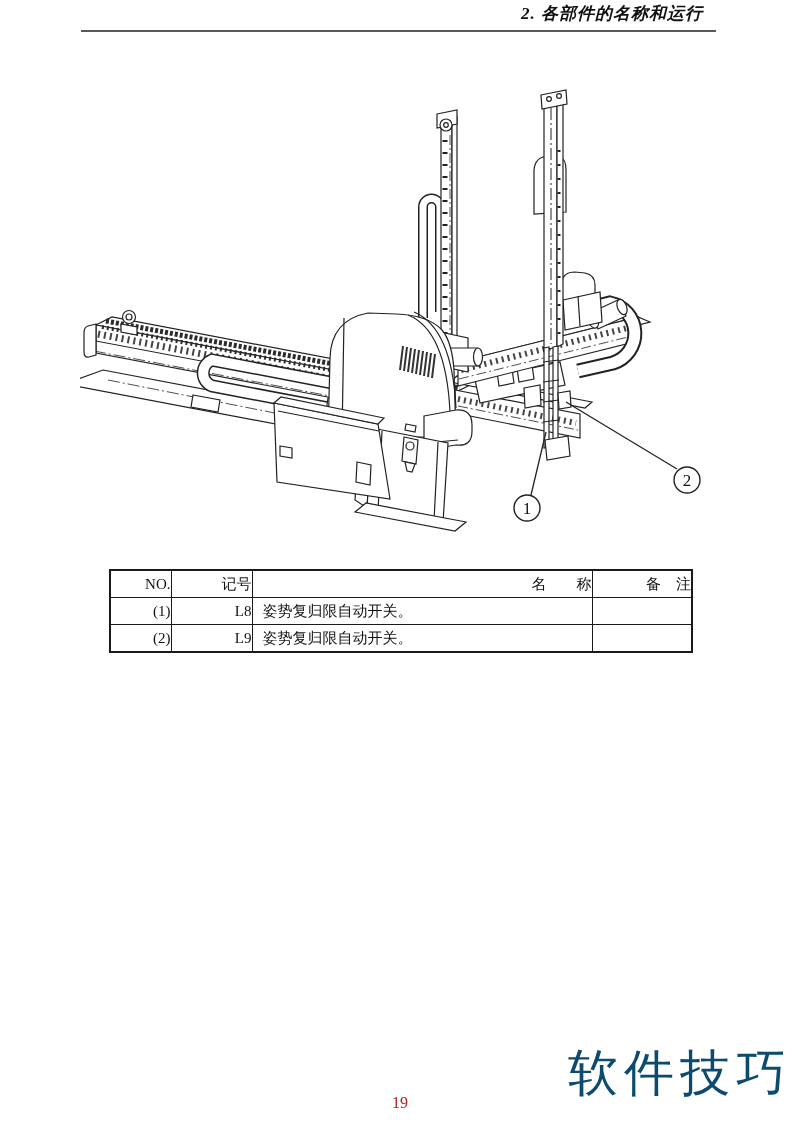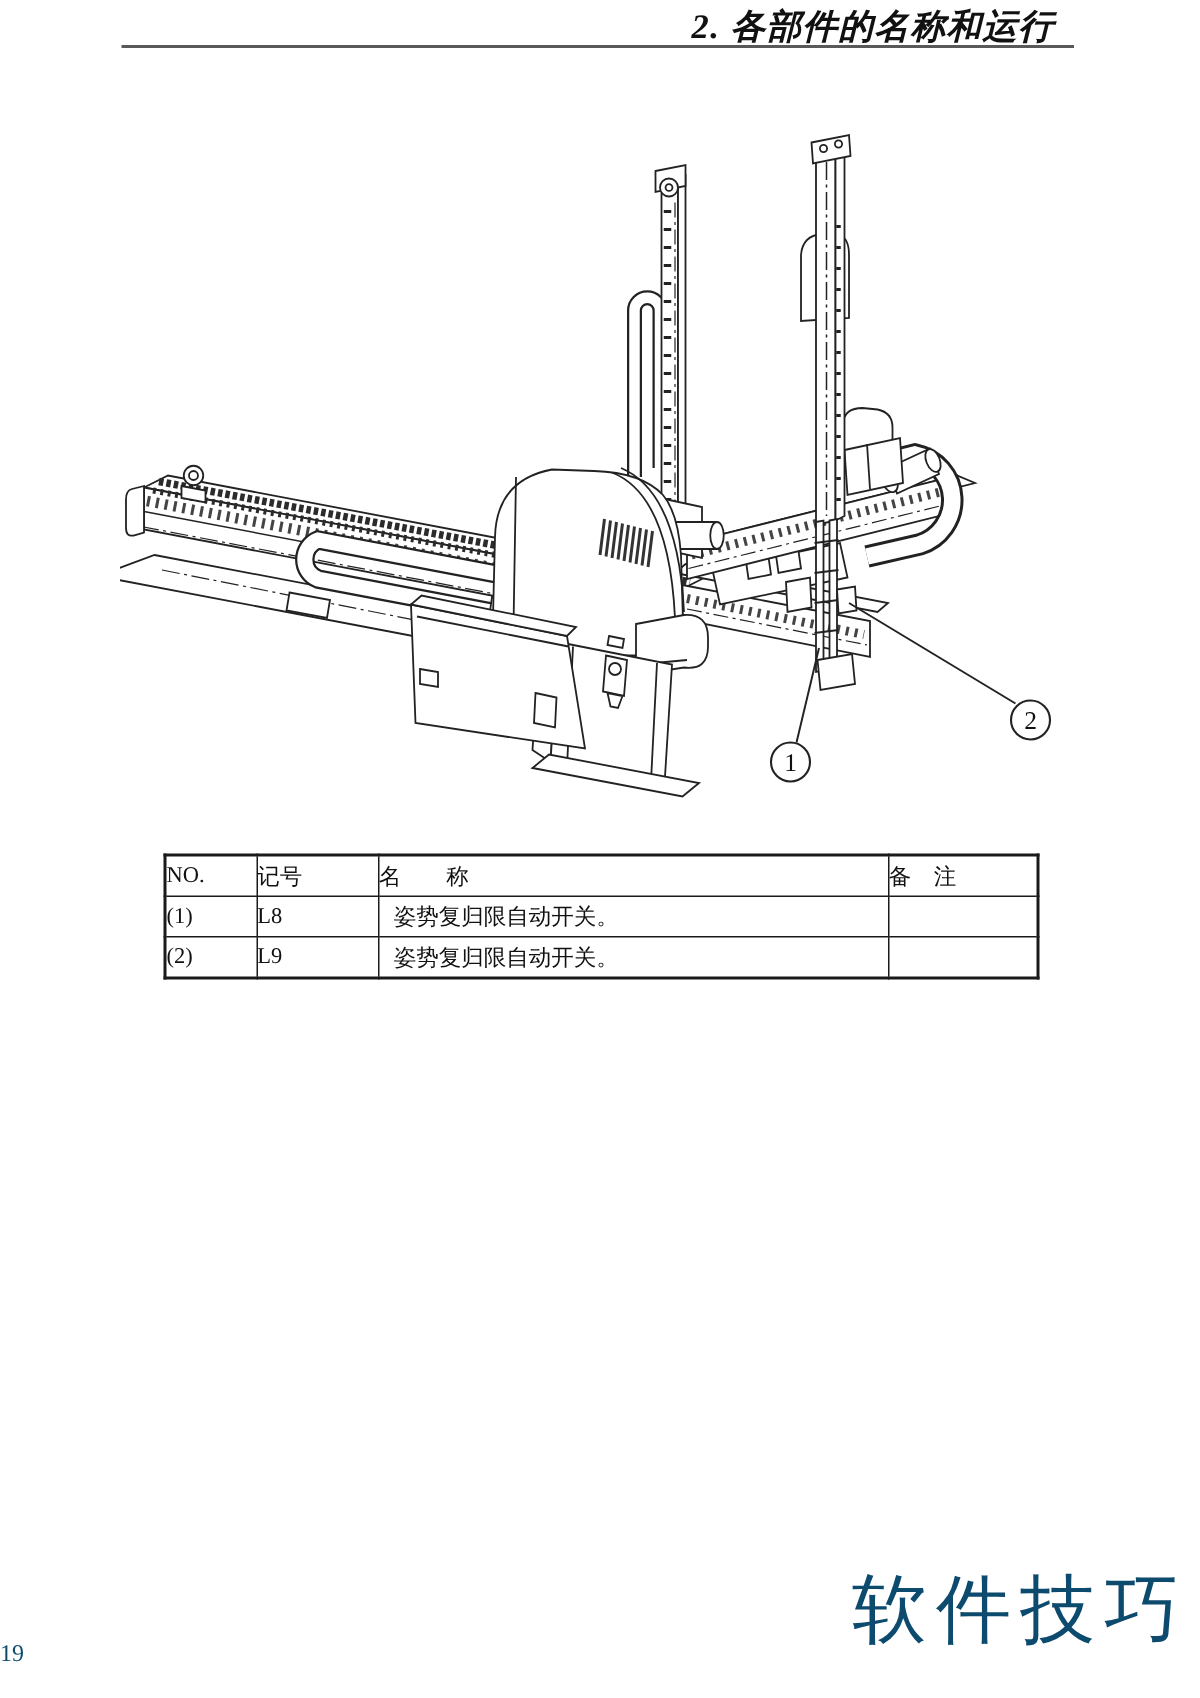--- a/index.html
+++ b/index.html
@@ -2,47 +2,47 @@
 <html><head>
 <meta charset="utf-8">
 <style>
   html,body{margin:0;padding:0;}
   body{
     width:800px;height:1132px;position:relative;background:#ffffff;
     font-family:"Liberation Serif", serif;color:#1a1a1a;overflow:hidden;
   }
   .header-title{
     position:absolute;top:2px;right:97px;
-    font-size:23px;font-style:italic;font-weight:bold;letter-spacing:1px;
+    font-size:17px;font-style:italic;font-weight:bold;letter-spacing:1px;
     color:#111;
   }
   .header-rule{
     position:absolute;left:81px;top:30px;width:635px;height:2px;background:#58595b;
   }
   .figure-wrap{position:absolute;left:80px;top:88px;width:644px;height:472px;}
   .figure-wrap svg{display:block;}
   .parts-table{
     position:absolute;left:109px;top:569px;
     border-collapse:collapse;table-layout:fixed;width:582px;
     font-size:15px;color:#111;
   }
   .parts-table td{
-    border:1px solid #1a1a1a;height:26px;padding:0;text-align:left;
+    border:1px solid #1a1a1a;height:26px;padding:0;text-align:right;
     font-family:"Liberation Serif", serif;
   }
   .parts-table{border:2px solid #1a1a1a;}
   .parts-table td.name-cell{text-align:left;padding-left:10px;margin-left:40px;}
   .watermark{
     position:absolute;top:1040px;right:8px;
     font-family:"Liberation Sans", sans-serif;
     font-size:50px;color:#0c4a6e;letter-spacing:6px;white-space:nowrap;
   }
   .page-number{
-    position:absolute;top:1094px;left:0;width:100%;text-align:left;
-    font-size:16px;color:#0c4a6e;
+    position:absolute;top:1094px;left:0;width:100%;text-align:center;
+    font-size:16px;color:#b91c1c;
   }
   .ln{stroke:#222;fill:none;stroke-width:1.2;}
   .fw{stroke:#222;fill:#fff;stroke-width:1.2;}
 </style>
 </head>
 <body>
 
 <div class="header-title">2. 各部件的名称和运行</div>
 <div class="header-rule"></div>
 

